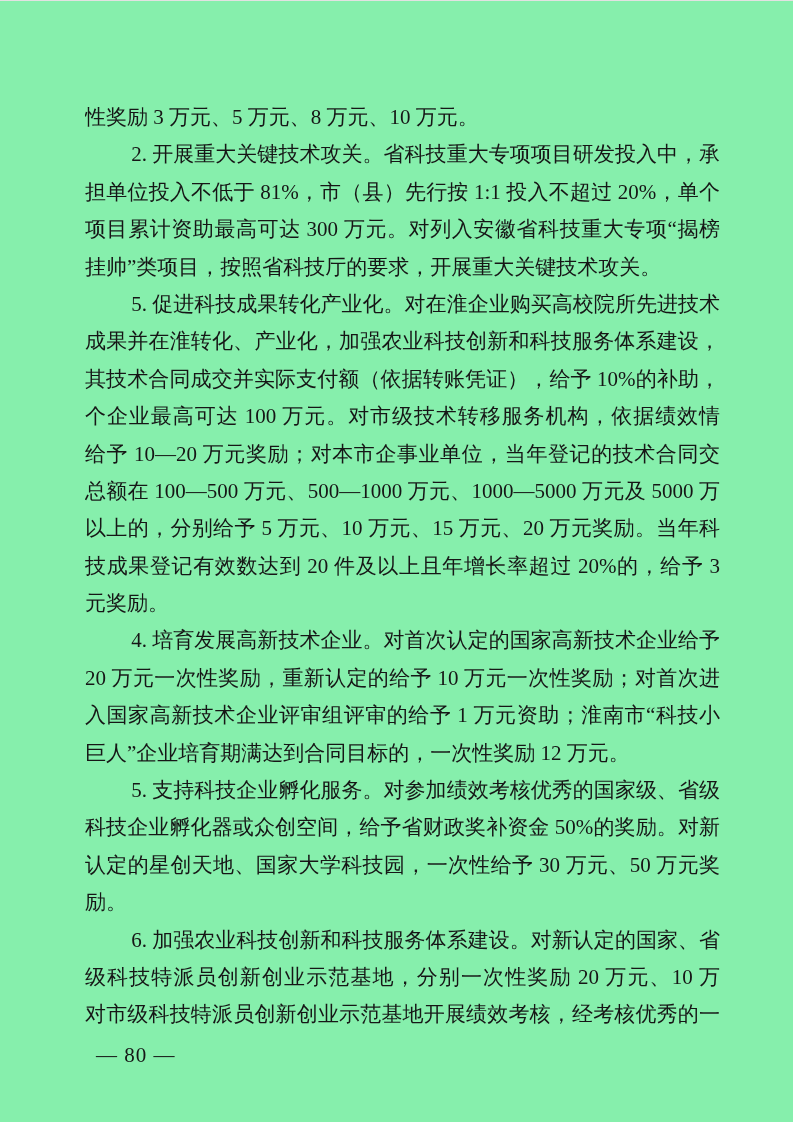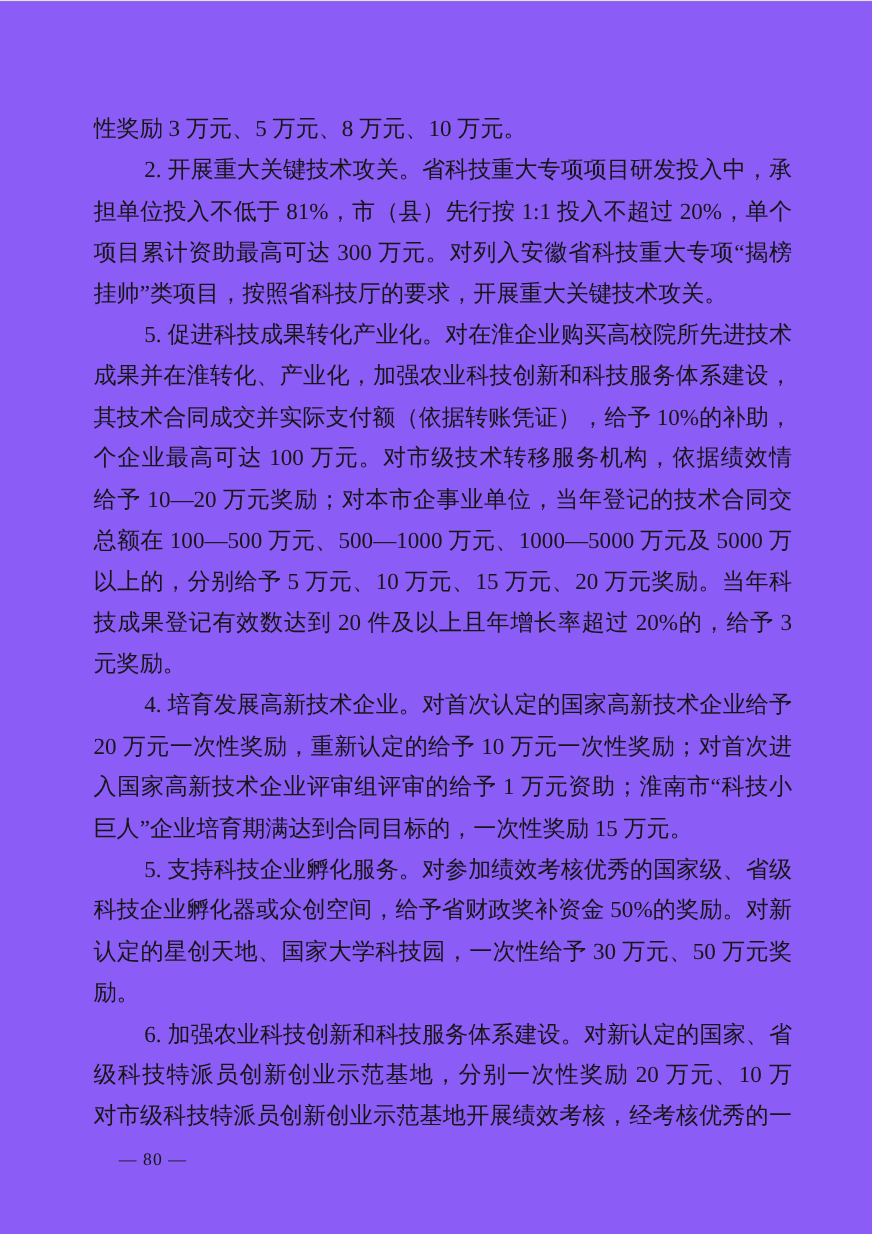--- a/index.html
+++ b/index.html
@@ -11,21 +11,21 @@
       height: 1122px;
       background: #ffffff;
       position: relative;
       overflow: hidden;
       font-family: "Liberation Serif", "DejaVu Serif", serif;
       color: #161616;
     }
     .page {
       position: absolute;
       inset: 0;
-      background: #8b5cf6;
+      background: #86efac;
       padding-left: 12px;
     }
     .top-edge {
       position: absolute;
       top: 0;
       left: 0;
       width: 100%;
       height: 1px;
       background: #e2e2e2;
     }
@@ -46,23 +46,23 @@
       overflow: hidden;
     }
     .line.para-end {
       text-align-last: left;
     }
     .line.indent {
       text-indent: 2.2em;
     }
     .page-number {
       position: absolute;
-      left: 108px;
+      left: 96px;
       top: 1043px;
-      font-size: 16px;
+      font-size: 21px;
       line-height: 24px;
       letter-spacing: 1px;
       color: #161616;
     }
   </style>
 </head>
 <body>
 
 <div class="page">
   <div class="top-edge"></div>
@@ -78,21 +78,21 @@
     <div class="line">其技术合同成交并实际支付额（依据转账凭证），给予 10%的补助，单</div>
     <div class="line">个企业最高可达 100 万元。对市级技术转移服务机构，依据绩效情况，</div>
     <div class="line">给予 10—20 万元奖励；对本市企事业单位，当年登记的技术合同交易</div>
     <div class="line">总额在 100—500 万元、500—1000 万元、1000—5000 万元及 5000 万</div>
     <div class="line">以上的，分别给予 5 万元、10 万元、15 万元、20 万元奖励。当年科</div>
     <div class="line">技成果登记有效数达到 20 件及以上且年增长率超过 20%的，给予 3 万</div>
     <div class="line para-end">元奖励。</div>
     <div class="line indent">4. 培育发展高新技术企业。对首次认定的国家高新技术企业给予</div>
     <div class="line">20 万元一次性奖励，重新认定的给予 10 万元一次性奖励；对首次进</div>
     <div class="line">入国家高新技术企业评审组评审的给予 1 万元资助；淮南市“科技小</div>
-    <div class="line para-end">巨人”企业培育期满达到合同目标的，一次性奖励 15 万元。</div>
+    <div class="line para-end">巨人”企业培育期满达到合同目标的，一次性奖励 12 万元。</div>
     <div class="line indent">5. 支持科技企业孵化服务。对参加绩效考核优秀的国家级、省级</div>
     <div class="line">科技企业孵化器或众创空间，给予省财政奖补资金 50%的奖励。对新</div>
     <div class="line">认定的星创天地、国家大学科技园，一次性给予 30 万元、50 万元奖</div>
     <div class="line para-end">励。</div>
     <div class="line indent">6. 加强农业科技创新和科技服务体系建设。对新认定的国家、省</div>
     <div class="line">级科技特派员创新创业示范基地，分别一次性奖励 20 万元、10 万元；</div>
     <div class="line">对市级科技特派员创新创业示范基地开展绩效考核，经考核优秀的一</div>
   </div>
 
   <div class="page-number">— 80 —</div>

